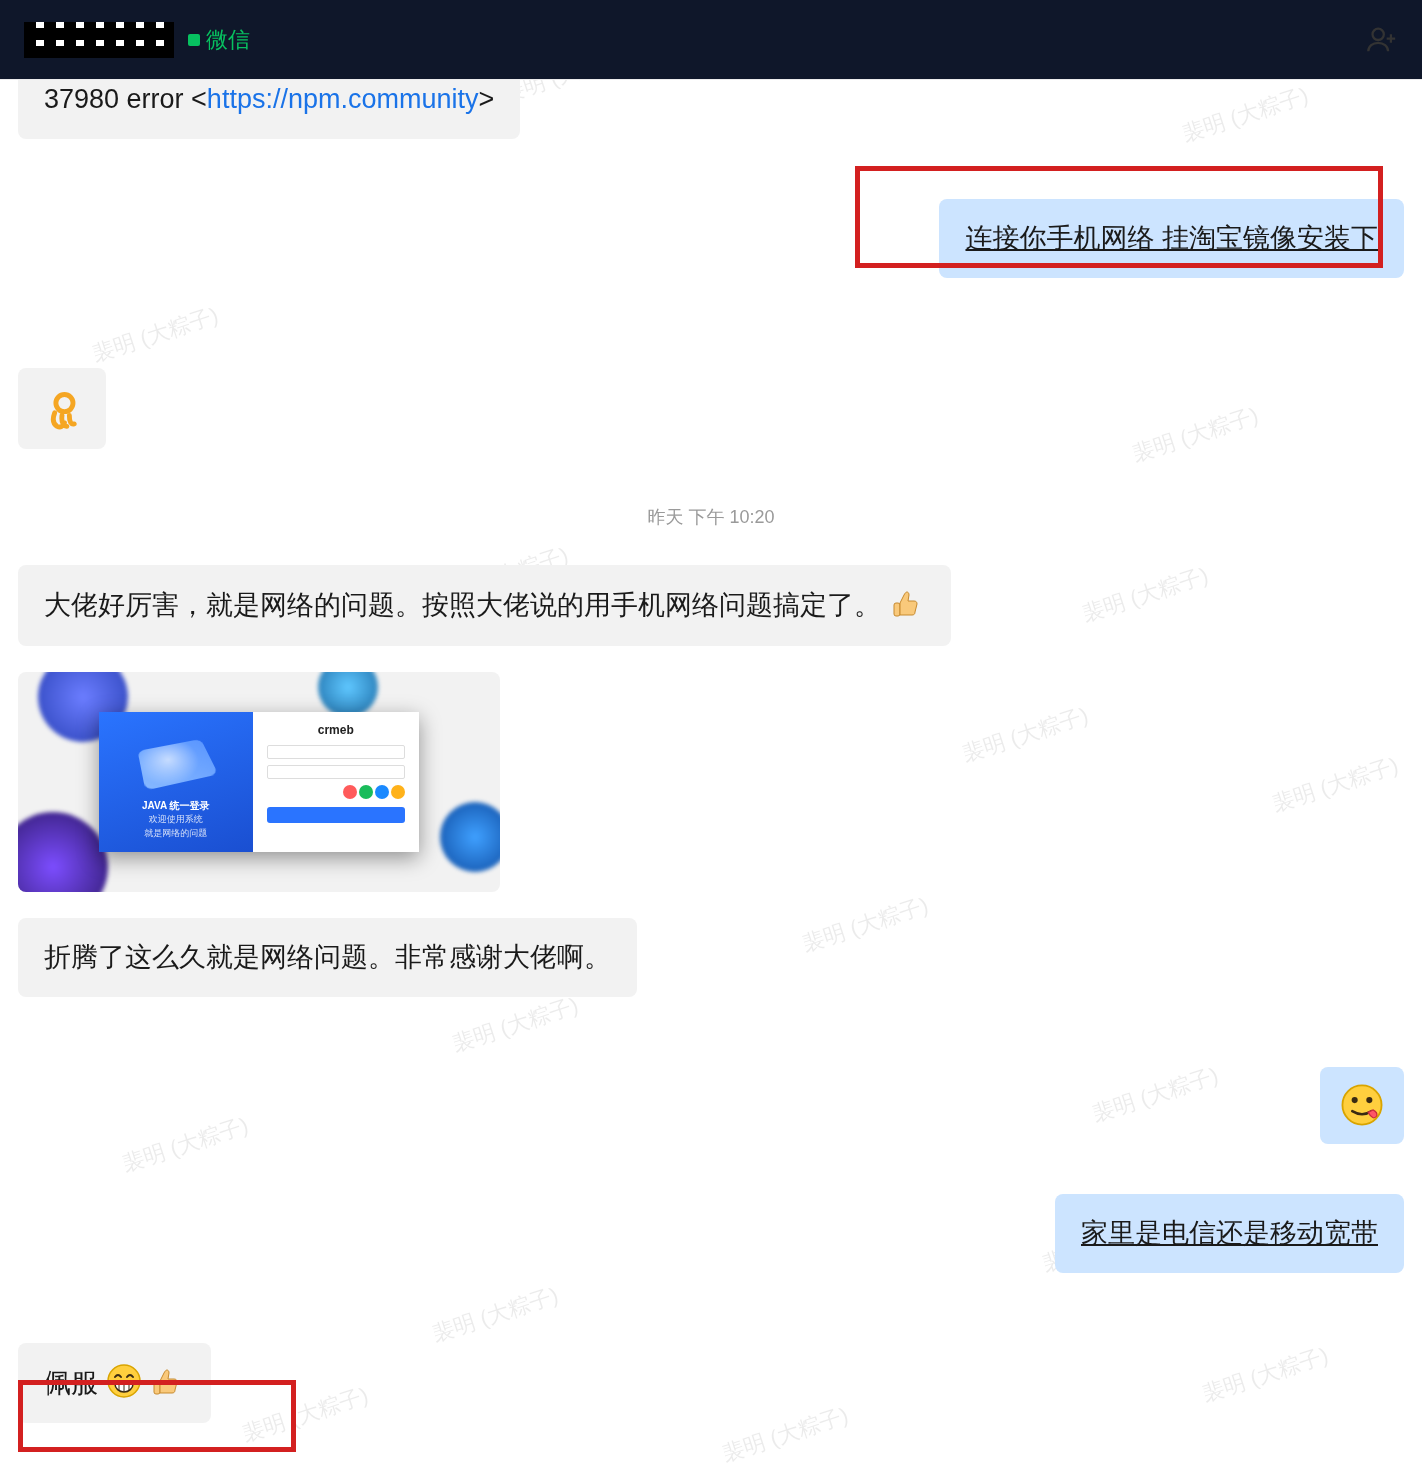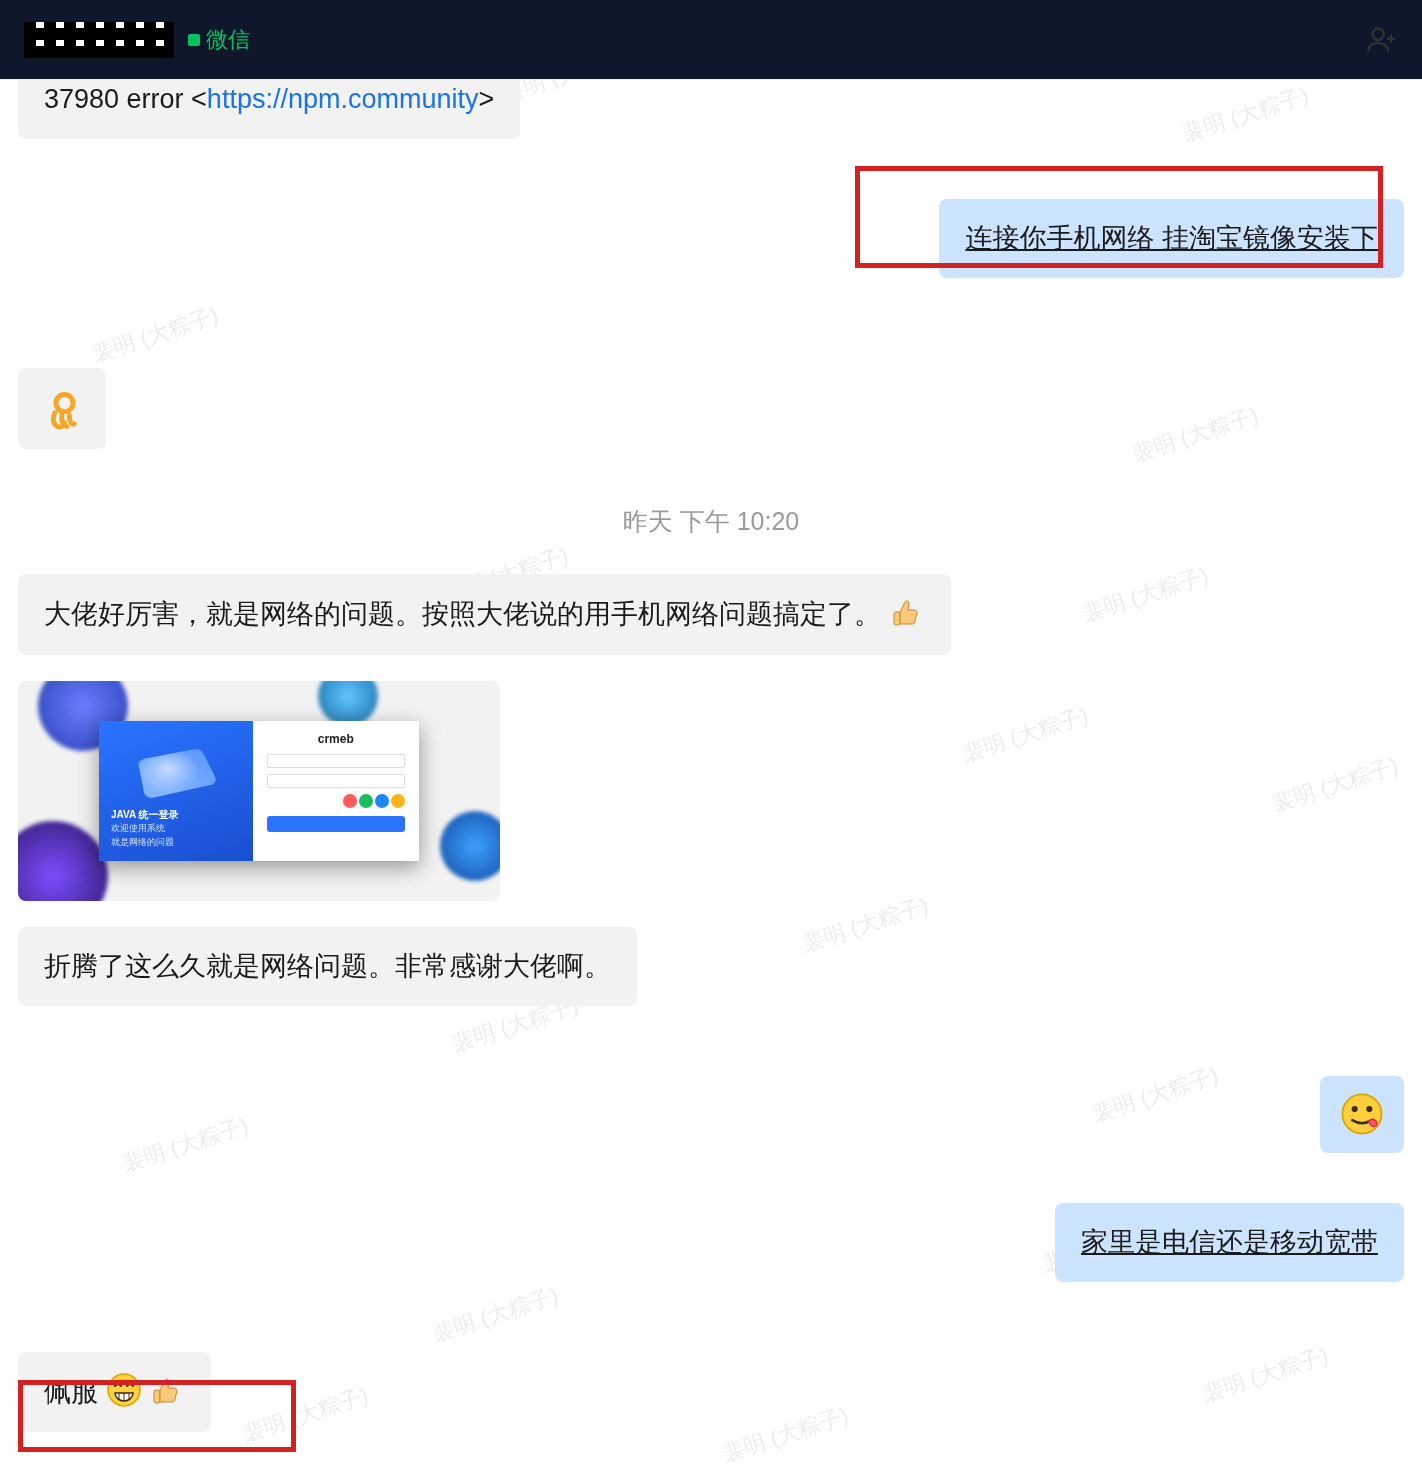--- a/index.html
+++ b/index.html
@@ -83,21 +83,21 @@
     word-break: break-word;
   }
   .row { width: 100%; display: flex; margin-top: 20px; }
   .row.left { justify-content: flex-start; }
   .row.right { justify-content: flex-end; }
   .left .bubble { background: #f2f2f2; }
   .right .bubble { background: #cce4ff; text-decoration: underline; }
   .time-divider {
     text-align: center;
     color: #9a9a9a;
-    font-size: 25px;
+    font-size: 18px;
     margin: 56px 0 36px;
   }
   .emoji {
     width: 36px; height: 36px;
     vertical-align: -7px;
     display: inline-block;
   }
   .emoji.big {
     width: 44px; height: 44px;
     vertical-align: -10px;
@@ -123,21 +123,21 @@
     width: 320px; height: 140px;
     display:flex;
     box-shadow: 0 6px 20px rgba(0,0,0,0.4);
   }
   .login-left {
     width: 48%;
     background: linear-gradient(160deg,#2a74ff,#1a4fd1);
     padding: 12px;
     color: #fff;
     font-size: 9px;
-    display:flex; flex-direction:column; justify-content:flex-end;
+    display:flex; flex-direction:column; justify-content:flex-end;text-align:center;
   }
   .login-left .illus {
     width: 70px; height: 50px;
     margin: 4px auto 12px;
     background:
       radial-gradient(circle at 40% 40%, rgba(255,255,255,0.6), rgba(255,255,255,0) 60%),
       linear-gradient(45deg,#86b8ff,#5a96ff);
     border-radius: 8px;
     transform: perspective(200px) rotateX(40deg) rotateZ(-15deg);
   }

